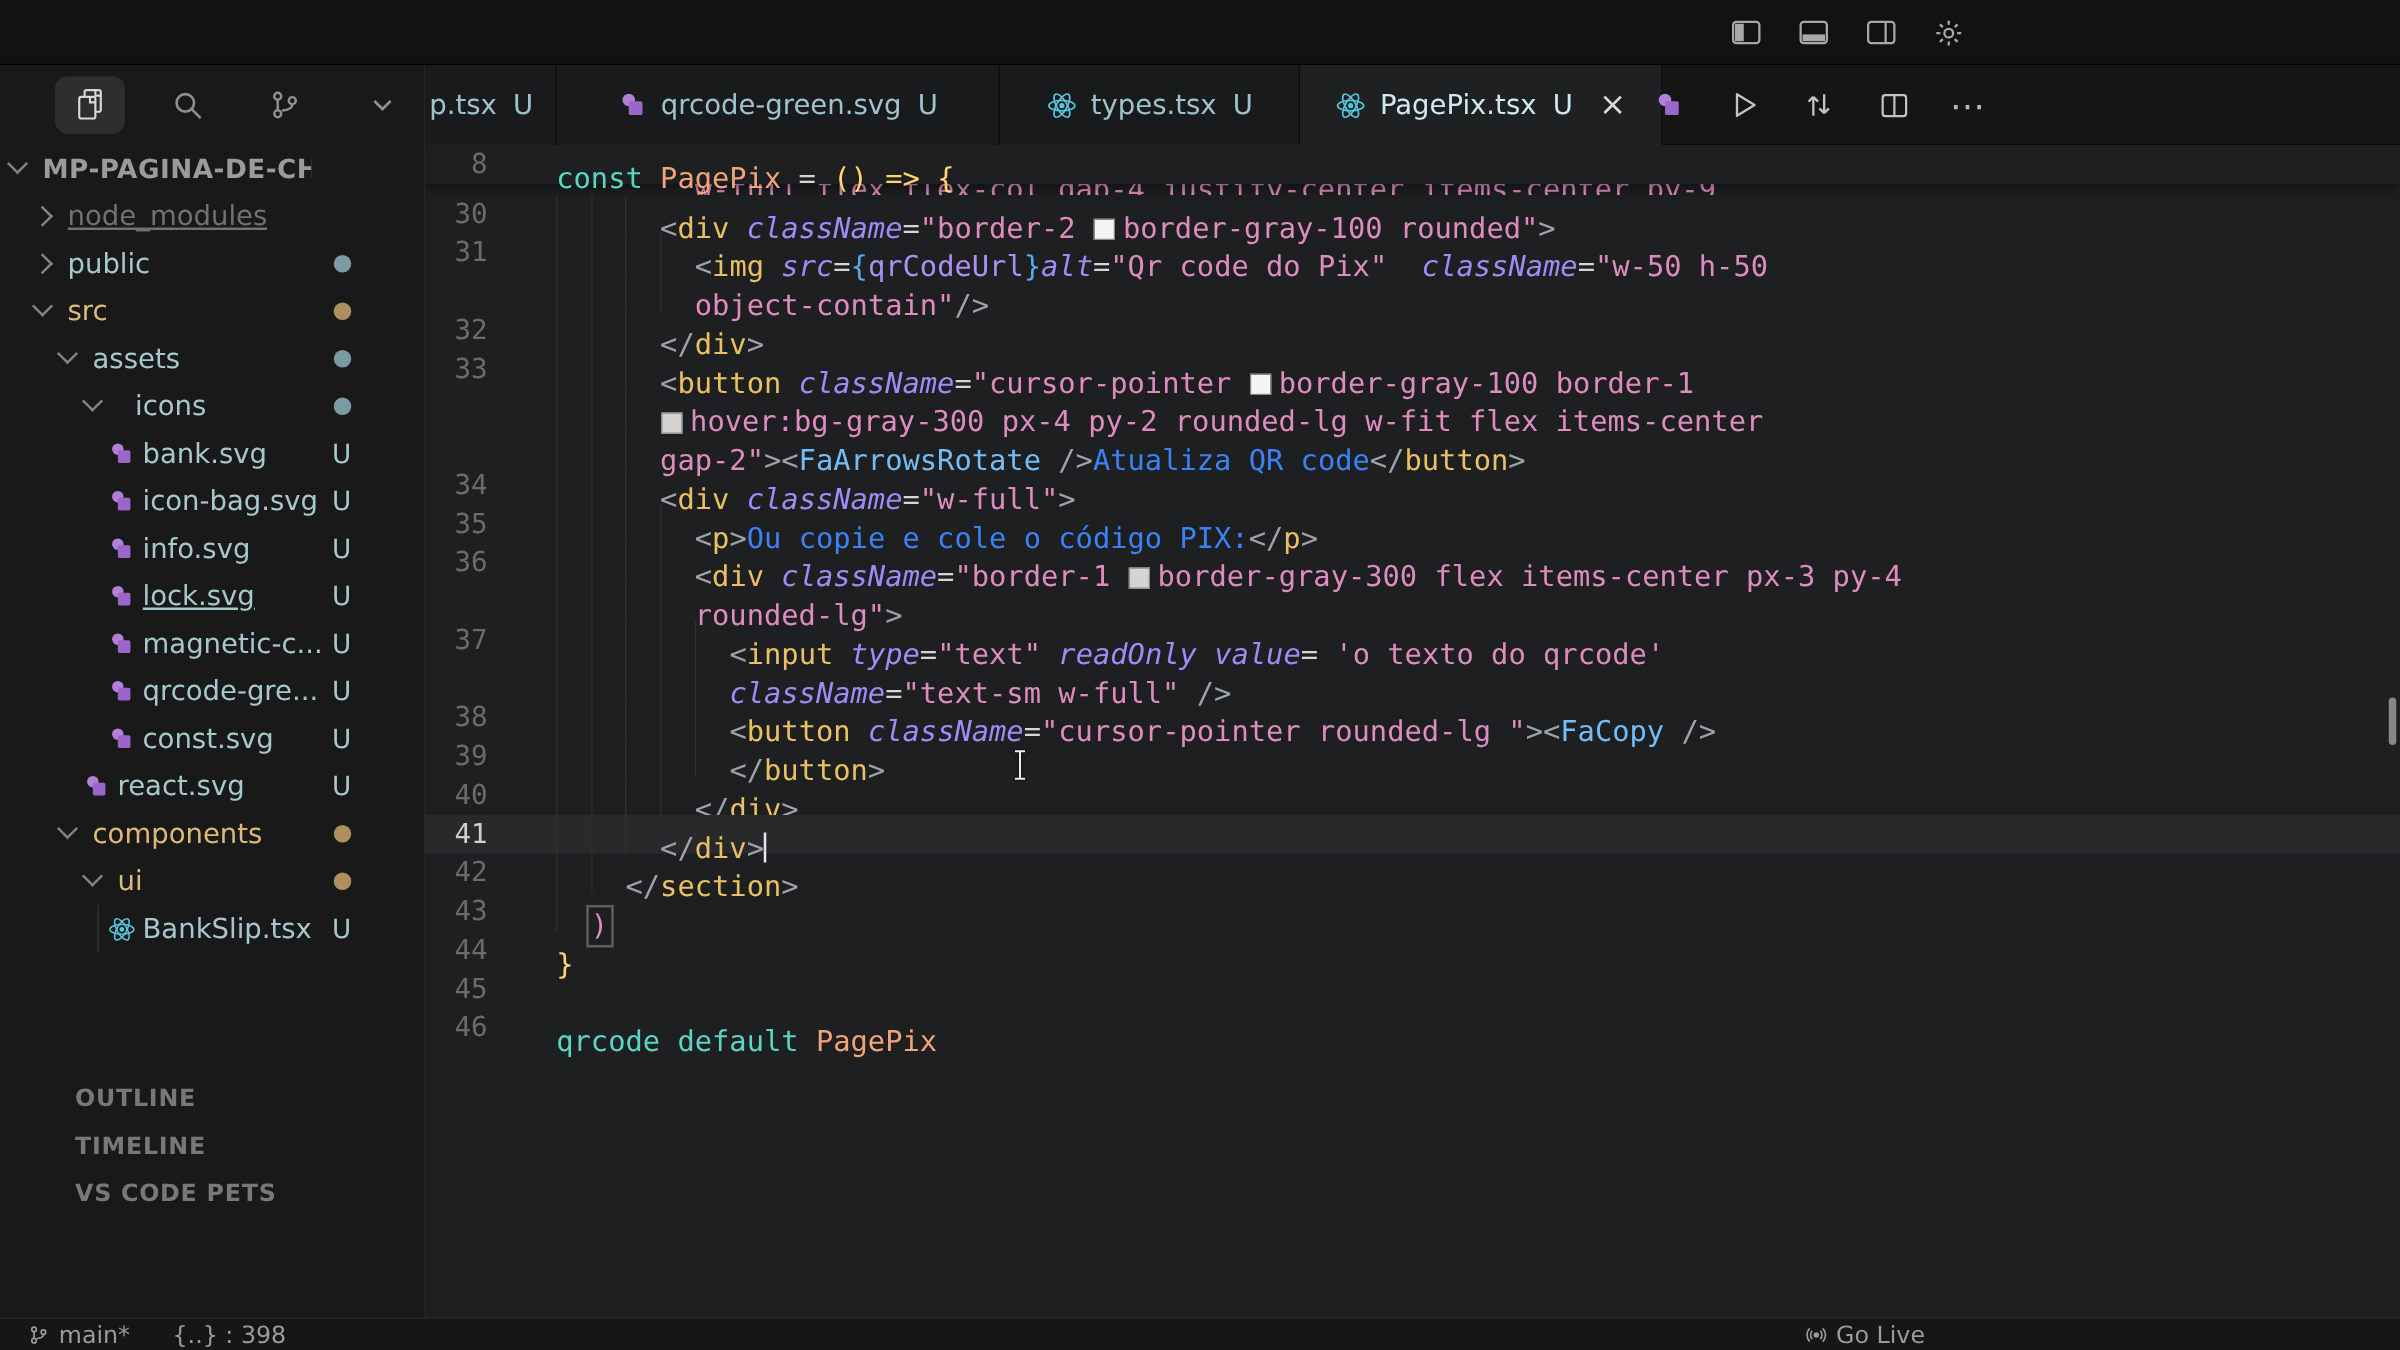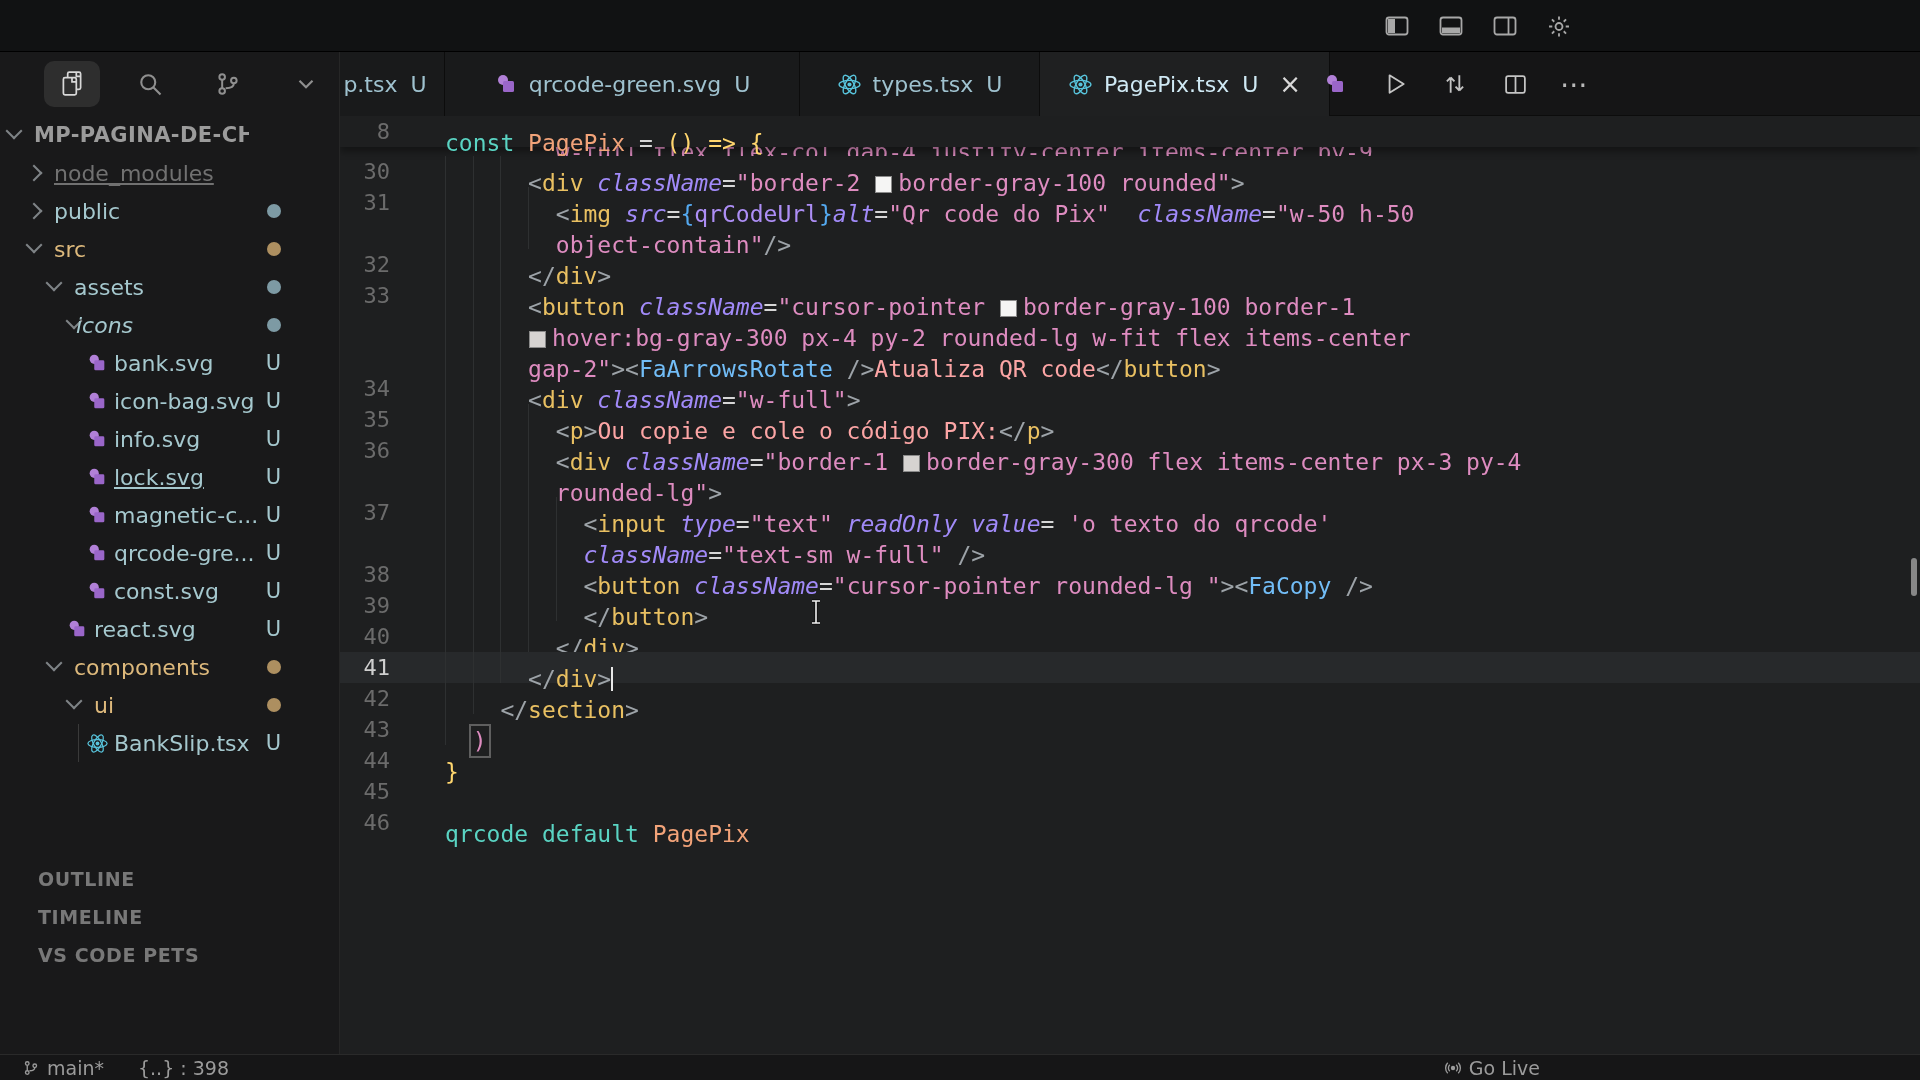--- a/index.html
+++ b/index.html
@@ -39,21 +39,21 @@
   .c-root { color:#9b9b9b; font-weight:bold; letter-spacing:.4px; font-size:21px; }
   .c-dim  { color:#717171;text-decoration:underline; }
   .c-blue { color:#a5c8ce; }
   .c-yellow { color:#ddb97c; }
   .tguide { position:absolute; top:0; bottom:0; width:1px; background:#3a3a3a; }
 
   #side-panels { position:absolute; left:0; width:100%; top:808px; }
   .panel-row { position:relative; height:38px; display:flex; align-items:center;
     color:#787878; font-weight:bold; font-size:19px; letter-spacing:.6px; }
   .panel-row .chev { left:10px; top:13px; }
-  .panel-row span.pl { margin-left:38px; }
+  .panel-row span.pl { margin-left:60px; }
 
   
   #tabbar { position:absolute; left:340px; top:52px; right:0; height:64px;
     background:#151516; border-bottom:1px solid #0c0c0c; display:flex; }
   .tab { position:relative; height:64px; display:flex; align-items:center; justify-content:center;
     gap:11px; background:#191a1b; border-right:1px solid #0c0c0c;
     color:#9fc2cf; font-size:22px; overflow:hidden; flex:none; }
   .tab.active { background:#1f2021; color:#cfe9f4; }
   .tab .u { margin-left:2px; }
   .tab .close { color:#d8d8d8; font-size:26px; margin-left:10px; }
@@ -80,21 +80,21 @@
   .tk-k { color:#5ad4c3; }
   .tk-fn { color:#f2a379; }
   .tk-p { color:#d6d6d6; }
   .tk-y { color:#ffd66e; }
   .tk-t { color:#e9c062; }
   .tk-a { color:#a18af8; font-style:italic; }
   .tk-s { color:#de8cc0; }
   .tk-b { color:#54a9f0; }
   .tk-v { color:#ad8ef5; }
   .tk-c { color:#72bdf7; }
-  .tk-x { color:#fca5a5; }
+  .tk-x { color:#3b82f6; }
   .tk-g { color:#9da3a8; }
   .tk-pkbox { color:#de8cc0; outline:2px solid #5f5f5f; outline-offset:2px; }
   .swatch { display:inline-block; width:17px; height:17px; vertical-align:-2px;
     margin:0 6px 0 1px; border:1px solid #8a8a8a; }
   .caret { display:inline-block; width:2px; height:24px; background:#e8e8e8;
     vertical-align:-4px; }
 
   #scrollbar-thumb { position:absolute; right:3px; top:442px; width:6px; height:38px;
     background:#9a9a9a; border-radius:3px; opacity:.85; }
 
@@ -194,21 +194,21 @@
           <span class="label c-yellow" style="left:54px;">src</span>
           <span class="dot" style="background:#ad8f60"></span>
         </div>
         <div class="trow">
           <span class="chev down" style="left:48px; top:13px;"></span>
           <span class="label c-blue" style="left:74px;">assets</span>
           <span class="dot" style="background:#7d9aa4"></span>
         </div>
         <div class="trow">
           <span class="chev down" style="left:68px; top:13px;"></span>
-          <span class="label c-blue" style="left:76px;font-style:italic;">icons</span>
+          <span class="label c-blue" style="left:108px;">icons</span>
           <span class="dot" style="background:#7d9aa4"></span>
         </div>
         <div class="trow">
           <span style="position:absolute; left:86px; top:8px;">
             <svg width="22" height="22" viewBox="0 0 24 24">
               <circle cx="9" cy="8" r="5" fill="#b180d7"></circle>
               <rect x="9" y="9" width="11" height="11" rx="1.5" fill="#9a66c9"></rect>
             </svg>
           </span>
           <span class="label c-blue" style="left:114px;">bank.svg</span>

